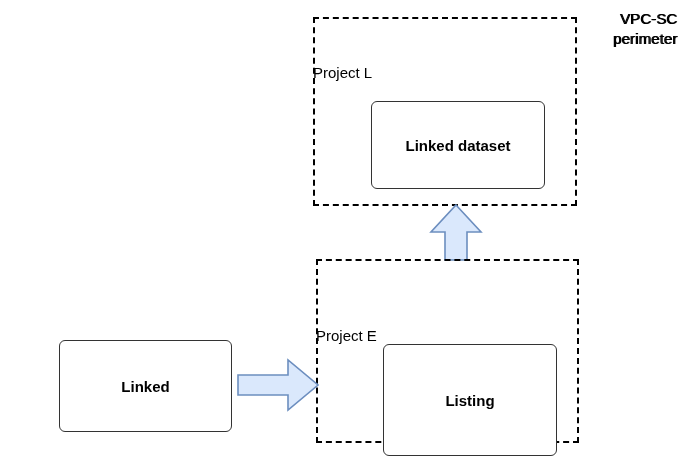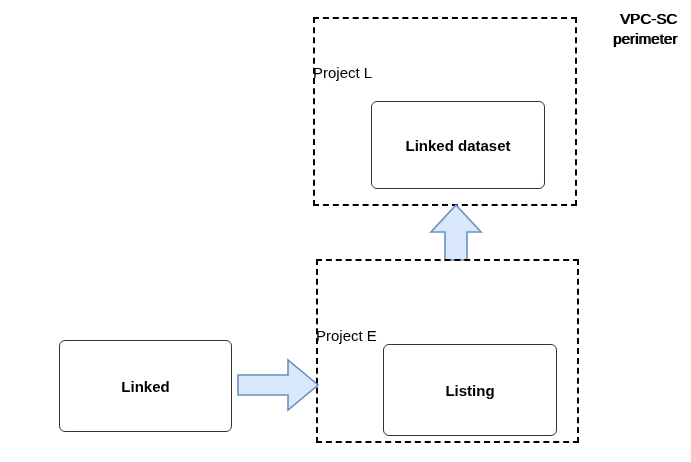--- a/index.html
+++ b/index.html
@@ -107,21 +107,21 @@
   #node-linked-dataset {
     left: 371px;
     top: 101px;
     width: 174px;
     height: 88px;
   }
   #node-listing {
     left: 383px;
     top: 344px;
     width: 174px;
-    height: 92px;
+    height: 112px;
   }
   #node-caller {
     left: 59px;
     top: 340px;
     width: 173px;
     height: 92px;
   }
 
   
   .arrow {

